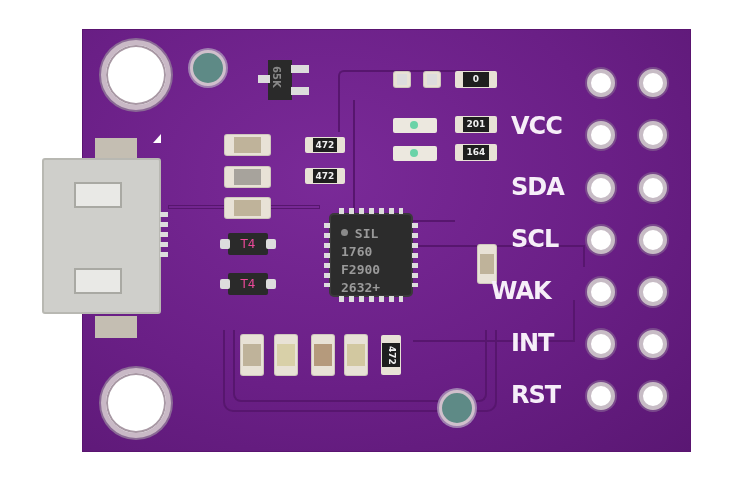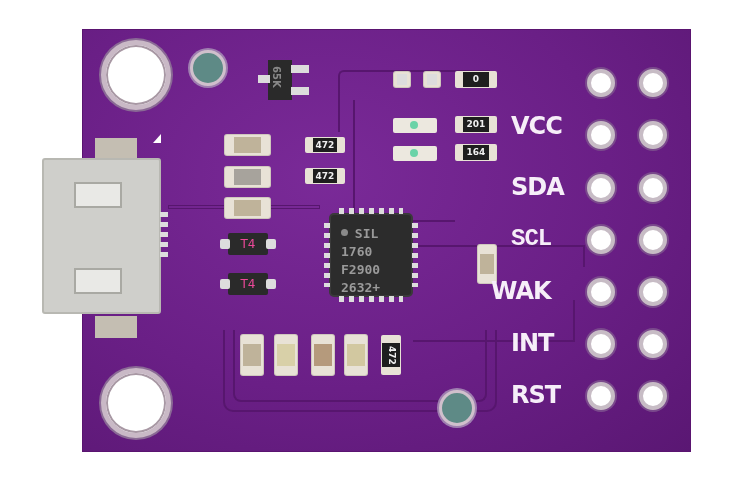--- a/index.html
+++ b/index.html
@@ -150,21 +150,21 @@
     </div>
   <div class="smd v" style="left:262px;top:305px;width:22px;height:40px;">
       <div class="body" style="background:#d2c8a0;"></div>
     </div>
   <div class="res v" style="left:298px;top:305px;width:20px;height:40px;">
       <div class="body">472</div>
     </div>
 
   <div class="pinlabel" style="left:428px;top:38px;margin-top:44px;">VCC</div>
   <div class="pinlabel" style="left:428px;top:143px;">SDA</div>
-  <div class="pinlabel" style="left:428px;top:195px;font-family:Liberation Mono, monospace;">SCL</div>
+  <div class="pinlabel" style="left:428px;top:195px;">SCL</div>
   <div class="pinlabel" style="left:408px;top:247px;">WAK</div>
   <div class="pinlabel" style="left:428px;top:299px;">INT</div>
   <div class="pinlabel" style="left:428px;top:351px;">RST</div>
 
   <div class="pin" style="left:504px;top:39px;"></div>
   <div class="pin" style="left:556px;top:39px;"></div>
   <div class="pin" style="left:504px;top:91px;"></div>
   <div class="pin" style="left:556px;top:91px;"></div>
   <div class="pin" style="left:504px;top:144px;"></div>
   <div class="pin" style="left:556px;top:144px;"></div>

